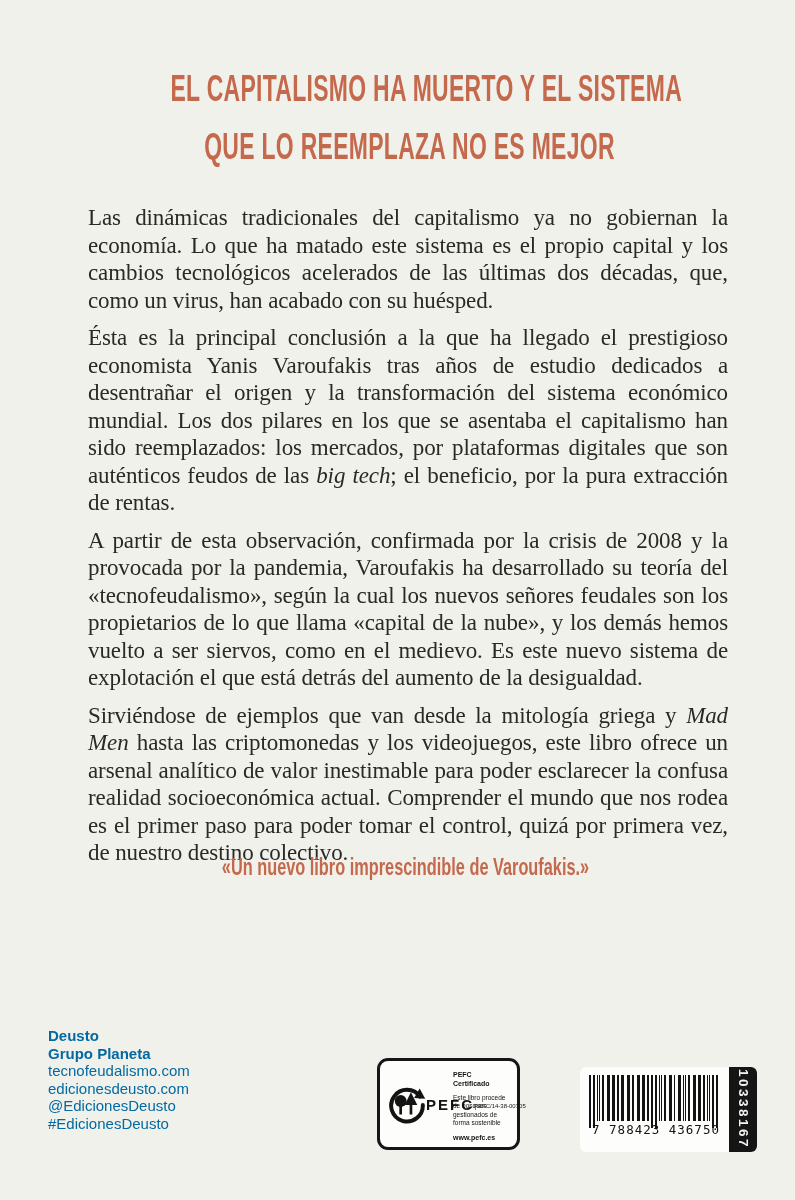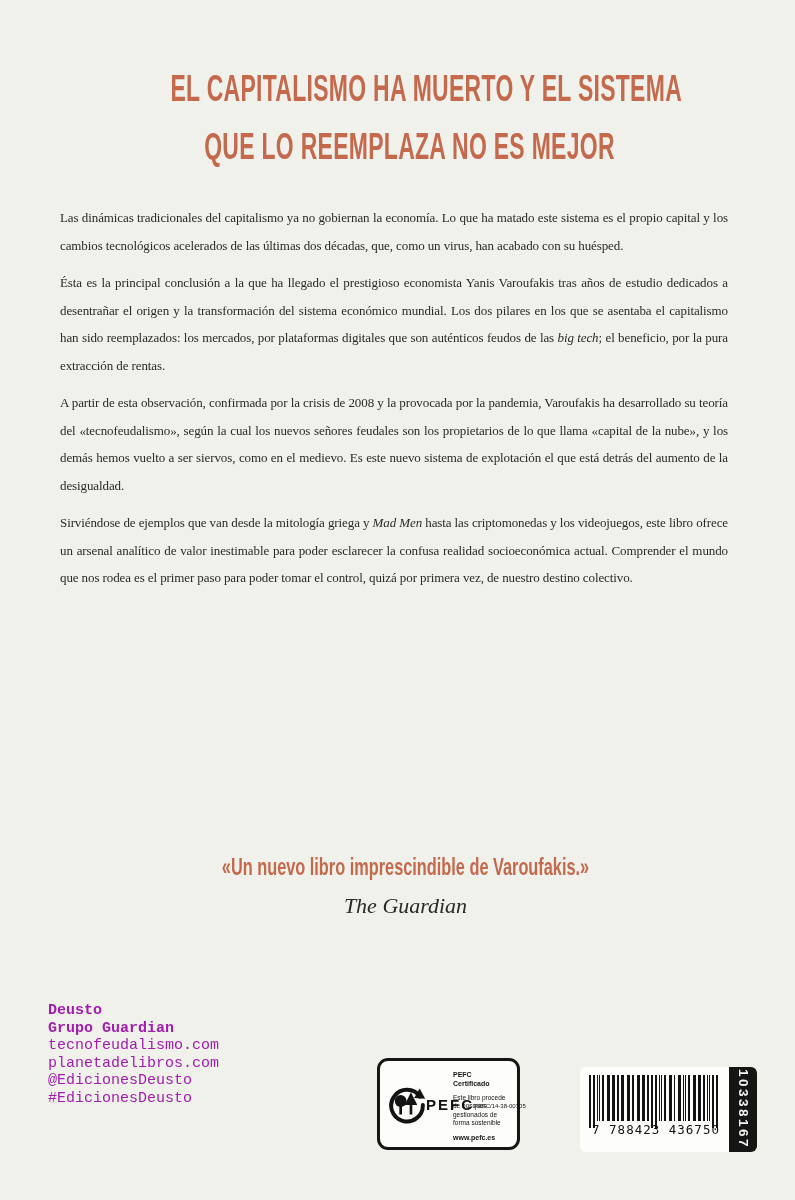--- a/index.html
+++ b/index.html
@@ -24,22 +24,22 @@
     color:#c4694c;
     padding-left:24px;
   }
   .headline .hl-line{
     display:block;
     white-space:nowrap;
     transform:scaleX(.62);
   }
   
   .synopsis{
-    margin:28px 67px 0 60px;
-    font-size:13px;
+    margin:28px 67px 0 88px;
+    font-size:23px;
     line-height:27.5px;
     letter-spacing:-0.1px;
     text-align:justify;
     hyphens:auto;
   }
   .synopsis p{margin:0 0 10px;}
   .synopsis em{font-style:italic;}
   
   .quotes{
     position:absolute;
@@ -59,24 +59,24 @@
   .quote-source{
     margin:0 0 14px;
     font-family:"Liberation Serif",serif;
     font-style:italic;
     font-size:22px;
     line-height:30px;
     color:#292926;
   }
   
   .publisher{
-    position:absolute;left:48px;top:1002px;
-    font-family:Liberation Mono, monospace;
+    position:absolute;left:48px;top:1027px;
+    font-family:Liberation Sans, sans-serif;
     font-size:15px;line-height:17.5px;
-    color:#a21caf;
+    color:#0369a1;
   }
   .publisher .strong{font-weight:bold;}
   
   .pefc{
     position:absolute;left:377px;top:1058px;
     box-sizing:border-box;
     width:143px;height:92px;
     background:#fdfdfb;
     border:3px solid #161616;
     border-radius:11px;
@@ -144,28 +144,27 @@
     <p><span>Las dinámicas tradicionales del capitalismo ya no gobiernan la economía. Lo que ha matado este sistema es el propio capital y los cambios tecnológicos acelerados de las últimas dos décadas, que, como un virus, han acabado con su huésped.</span></p>
     <p><span>Ésta es la principal conclusión a la que ha llegado el prestigioso economista Yanis Varoufakis tras años de estudio dedicados a desentrañar el origen y la transformación del sistema económico mundial. Los dos pilares en los que se asentaba el capitalismo han sido reemplazados: los mercados, por plataformas digitales que son auténticos feudos de las </span><em>big tech</em><span>; el beneficio, por la pura extracción de rentas.</span></p>
     <p><span>A partir de esta observación, confirmada por la crisis de 2008 y la provocada por la pandemia, Varoufakis ha desarrollado su teoría del «tecnofeudalismo», según la cual los nuevos señores feudales son los propietarios de lo que llama «capital de la nube», y los demás hemos vuelto a ser siervos, como en el medievo. Es este nuevo sistema de explotación el que está detrás del aumento de la desigualdad.</span></p>
     <p><span>Sirviéndose de ejemplos que van desde la mitología griega y </span><em>Mad Men</em><span> hasta las criptomonedas y los videojuegos, este libro ofrece un arsenal analítico de valor inestimable para poder esclarecer la confusa realidad socioeconómica actual. Comprender el mundo que nos rodea es el primer paso para poder tomar el control, quizá por primera vez, de nuestro destino colectivo.</span></p>
   </div>
 
   <div class="quotes">
     <p class="quote">
       <span class="q-line">«Un nuevo libro imprescindible de Varoufakis.»</span>
     </p>
-    <p class="quote-source">The Guardian</p>
   </div>
 
   <div class="publisher">
     <div class="strong">Deusto</div>
-    <div class="strong">Grupo Guardian</div>
+    <div class="strong">Grupo Planeta</div>
     <div>tecnofeudalismo.com</div>
-    <div>planetadelibros.com</div>
+    <div>edicionesdeusto.com</div>
     <div>@EdicionesDeusto</div>
     <div>#EdicionesDeusto</div>
   </div>
 
   <div class="pefc">
     <div class="pefc-left">
       <span>
         <svg width="38" height="38" viewBox="0 0 48 48" aria-hidden="true">
           <g fill="none" stroke="#131313" stroke-width="5">
             <path d="M40.5 13.5 A20 20 0 1 0 44 24" stroke-linecap="round"></path>

